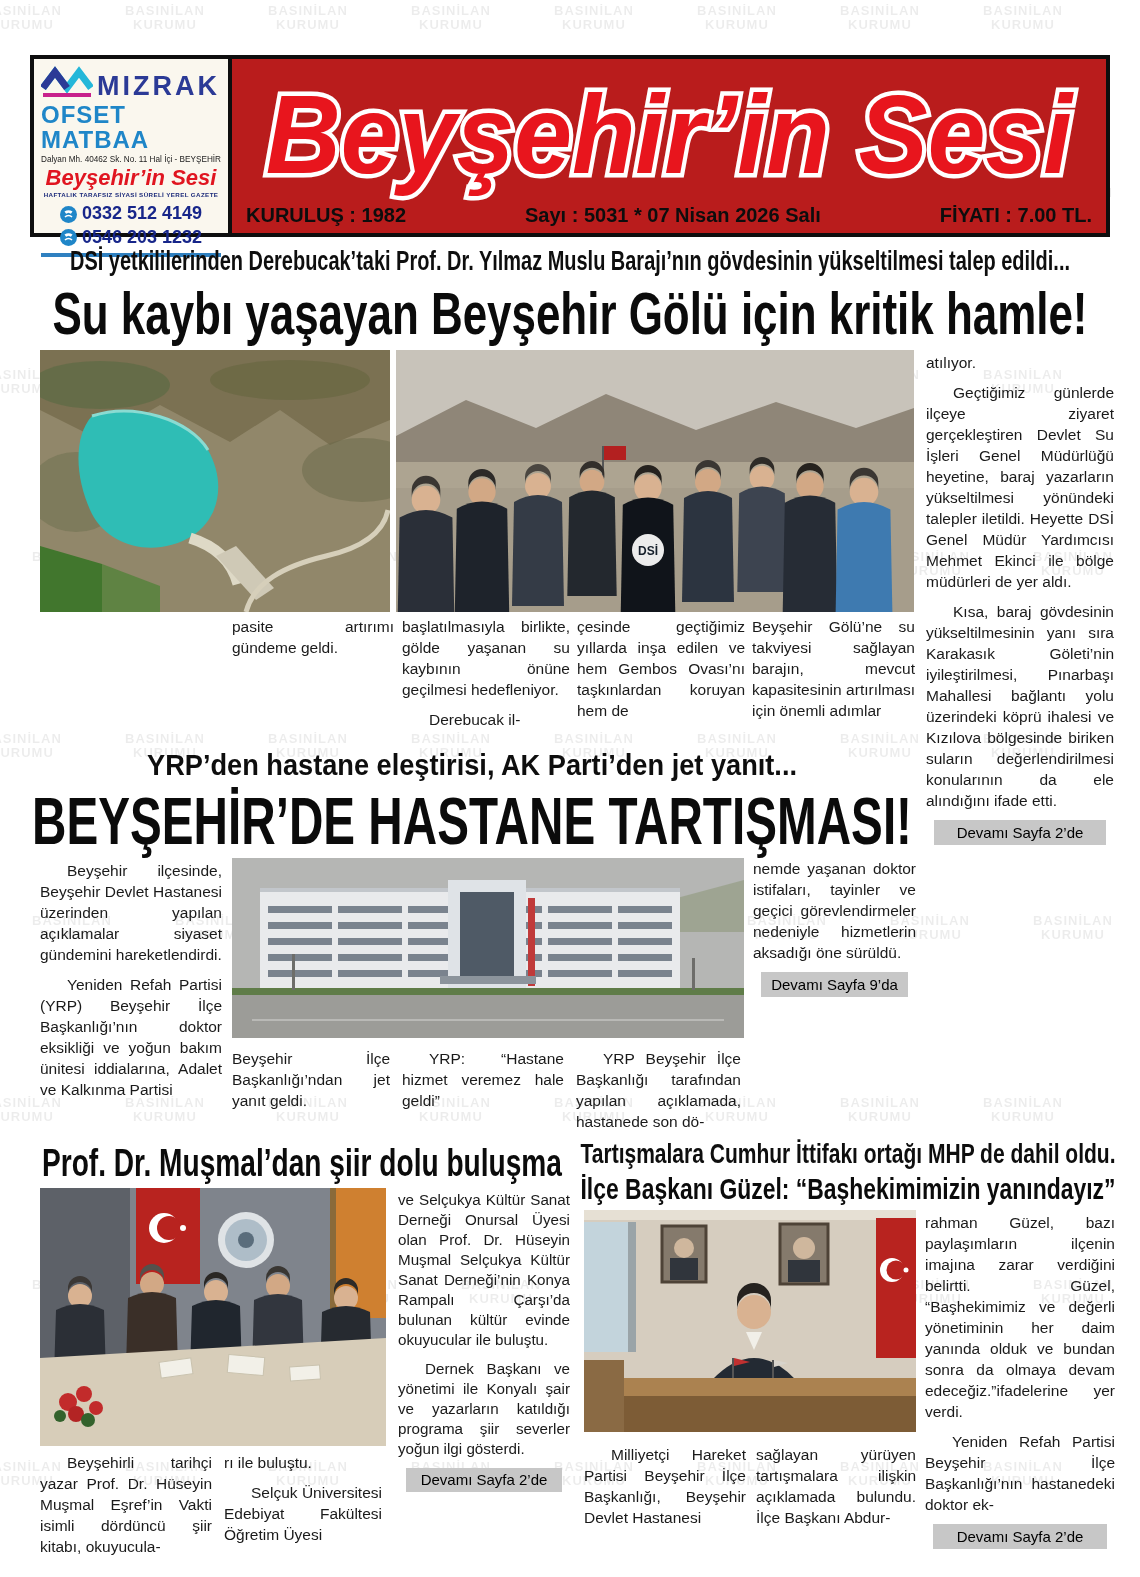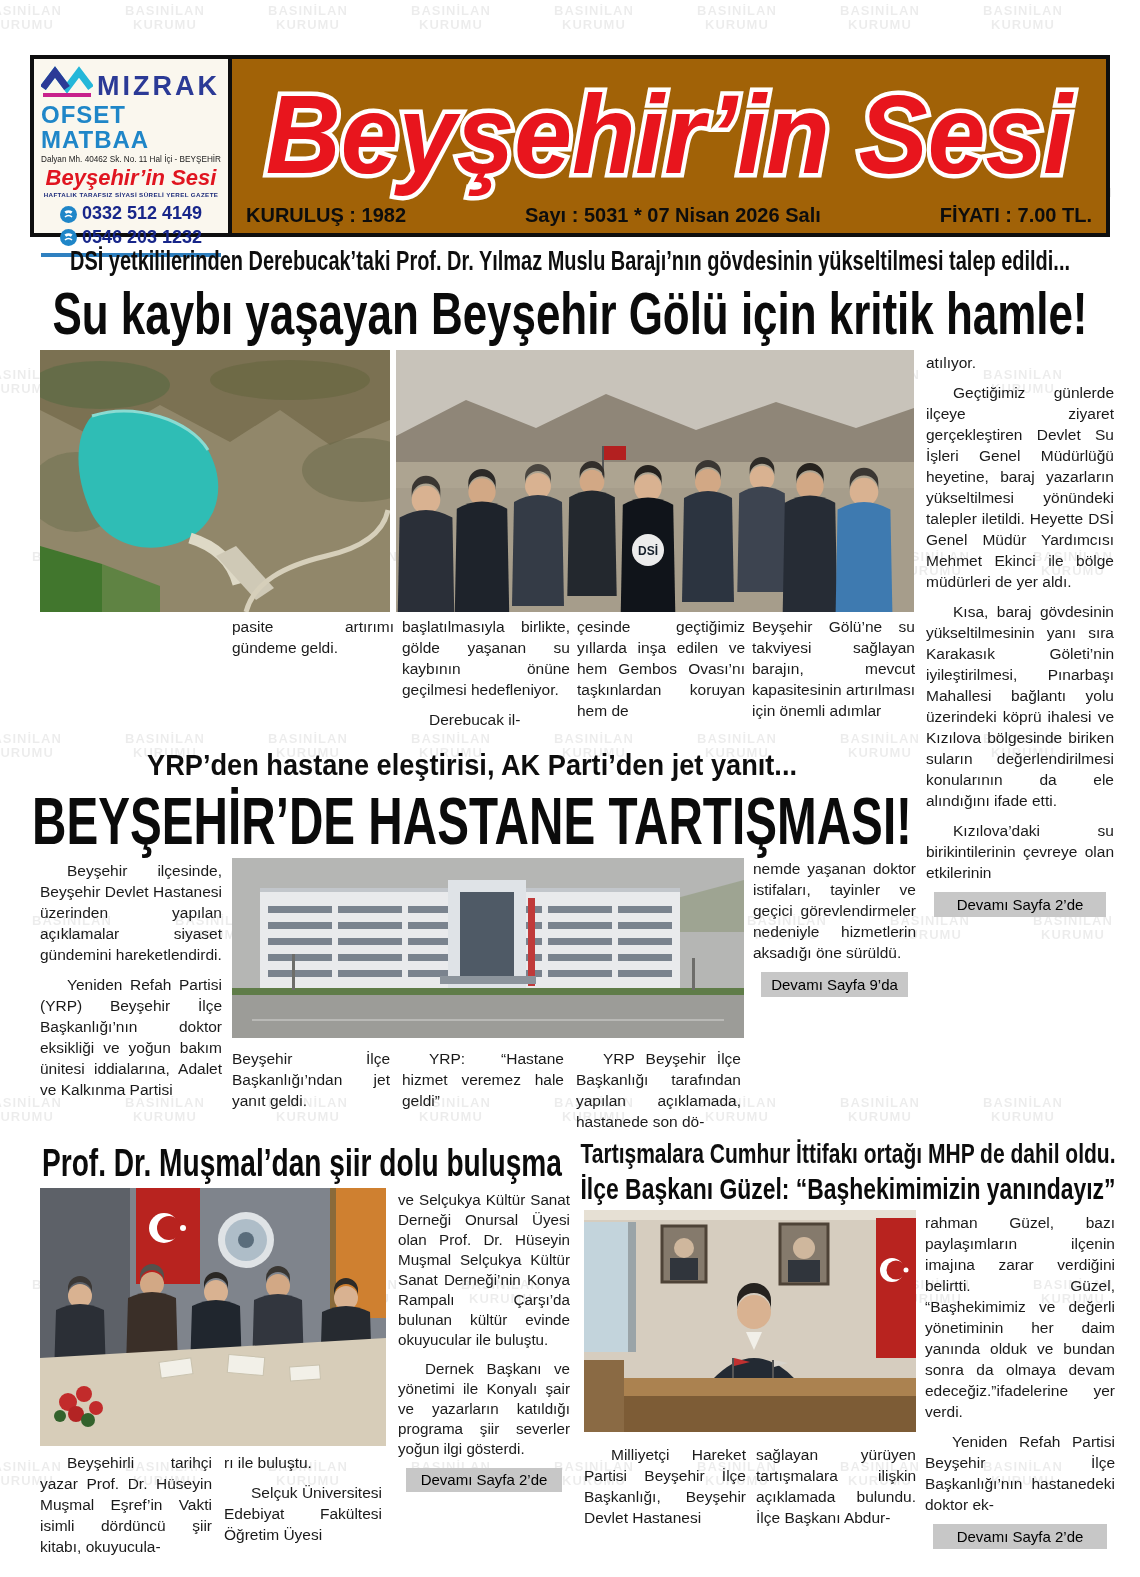--- a/index.html
+++ b/index.html
@@ -5,21 +5,21 @@
   html,body{margin:0;padding:0;background:#9a9a9a;}
   .page{position:relative;width:1140px;height:1577px;margin:0 auto;background:#ffffff;
         font-family:"Liberation Sans",sans-serif;overflow:hidden;}
   .abs{position:absolute;}
   
   #wm-layer{position:absolute;inset:0;pointer-events:none;}
   .wm{position:absolute;font-weight:bold;font-size:13px;line-height:14px;color:#000;
       opacity:0.07;white-space:pre;text-align:center;letter-spacing:1px;}
   
   .header{left:30px;top:55px;width:1080px;height:182px;border:4px solid #0e0e0e;
-          box-sizing:border-box;display:flex;background:#a16207;}
+          box-sizing:border-box;display:flex;background:#b91c1c;}
   .logo-panel{width:198px;background:#faf7ee;border-right:4px solid #0e0e0e;box-sizing:border-box;
               padding:5px 7px 4px;display:flex;flex-direction:column;align-items:center;}
   .cyanline{height:3px;background:#24b7d9;width:100%;margin-bottom:2px;}
   .brandrow{display:flex;align-items:flex-end;gap:4px;width:100%;}
   .brand-mizrak{font-size:27px;font-weight:bold;color:#2b3a96;letter-spacing:3px;line-height:1;}
   .brand-ofset{font-size:24px;font-weight:bold;color:#1f86c8;letter-spacing:1px;line-height:1.05;margin-top:2px;}
   .addr{font-size:8.2px;color:#222;margin:3px 0 3px;white-space:nowrap;}
   .paper-name{font-size:22px;font-weight:bold;font-style:italic;color:#e01520;line-height:1;}
   .tagline{font-size:6.2px;color:#1b2a7a;font-weight:bold;letter-spacing:.4px;margin:2px 0 4px;white-space:nowrap;}
   .phone{display:flex;align-items:center;gap:5px;font-size:18px;font-weight:bold;color:#17268a;line-height:1.3;}
@@ -314,21 +314,20 @@
     <g>
       <circle cx="252" cy="200" r="16" fill="#ececec"></circle>
       <text x="252" y="205" text-anchor="middle" font-size="12" font-weight="bold" fill="#16202c">DSİ</text>
     </g>
   </svg>
 
   <div class="abs col" style="left:926px;top:352px;width:188px">
     <p>atılıyor.</p>
     <p class="ind">Geçtiğimiz günlerde ilçeye ziyaret gerçekleştiren Devlet Su İşleri Genel Müdürlüğü heyetine, baraj yazarların yükseltilmesi yönündeki talepler iletildi. Heyette DSİ Genel Müdür Yardımcısı Mehmet Ekinci ile bölge müdürleri de yer aldı.</p>
     <p class="ind">Kısa, baraj gövdesinin yükseltilmesinin yanı sıra Karakasık Göleti’nin iyileştirilmesi, Pınarbaşı Mahallesi bağlantı yolu üzerindeki köprü ihalesi ve Kızılova bölgesinde biriken suların değerlendirilmesi konularının da ele alındığını ifade etti.</p>
-    <p class="ind">Kızılova’daki su birikintilerinin çevreye olan etkilerinin</p>
     <span class="more">Devamı Sayfa 2’de</span>
   </div>
 
   <div class="abs col" style="left:232px;top:616px;width:162px">
     <p>pasite artırımı gündeme geldi.</p>
   </div>
   <div class="abs col" style="left:402px;top:616px;width:168px">
     <p>başlatılmasıyla birlikte, gölde yaşanan su kaybının önüne geçilmesi hedefleniyor.</p>
     <p class="ind">Derebucak il-</p>
   </div>

